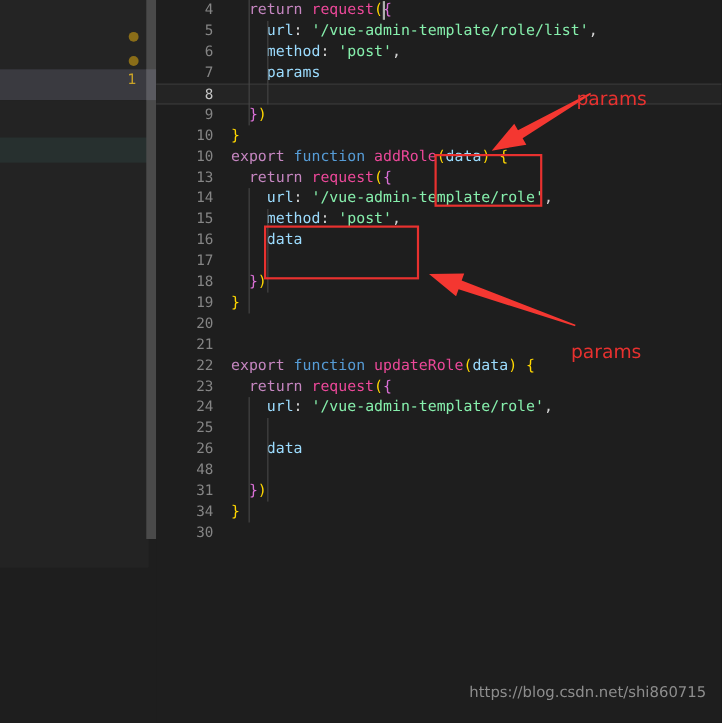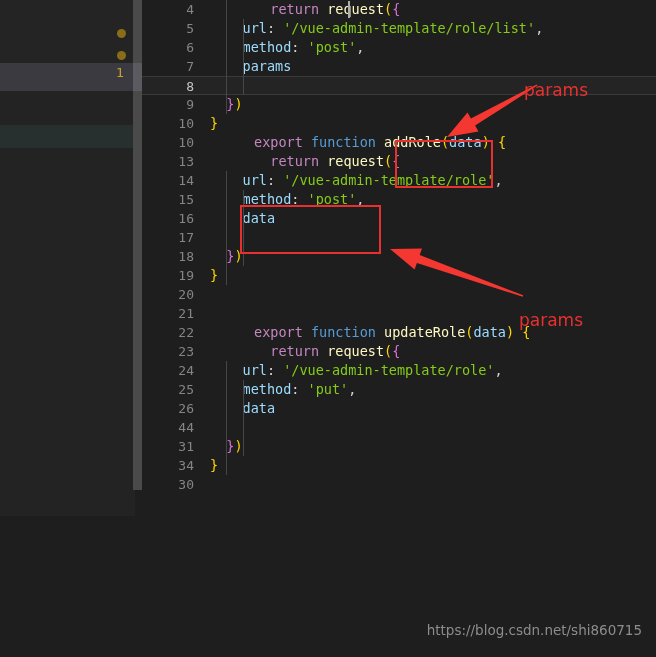--- a/index.html
+++ b/index.html
@@ -73,25 +73,25 @@
   .code{
     position:absolute; left:68px; top:0;
   }
 
   
   .guide{
     position:absolute; width:1px; background:#474747;
   }
 
   
-  .t-kw    { color:#c586c0;padding-left:44px; }  
+  .t-kw    { color:#c586c0; }  
   .t-fnkw  { color:#569cd6; }  
-  .t-fn    { color:#fef9c3; }  
+  .t-fn    { color:#ec4899; }  
   .t-prop  { color:#9cdcfe; }  
-  .t-str   { color:#84cc16; }  
+  .t-str   { color:#86efac; }  
   .t-punc  { color:#d4d4d4; }
   .t-b1    { color:#ffd700; }
   .t-b2    { color:#da70d6; }
   .t-var   { color:#9cdcfe; }
 
   
   .cursor{
     position:absolute; width:2px; height:17px; background:#aeafad; top:1px;
   }
 
@@ -148,23 +148,23 @@
         <div class="row"><span class="ln">15</span><span class="code" style="padding-left: 32.52px;"><span class="t-prop">method</span><span class="t-punc">: </span><span class="t-str">'post'</span><span class="t-punc">,</span></span></div>
         <div class="row"><span class="ln">16</span><span class="code" style="padding-left: 32.52px;"><span class="t-prop">data</span></span></div>
         <div class="row"><span class="ln">17</span><span class="code" style="padding-left: 32.52px;"></span></div>
         <div class="row"><span class="ln">18</span><span class="code" style="padding-left: 16.26px;"><span class="t-b2">}</span><span class="t-b1">)</span></span></div>
         <div class="row"><span class="ln">19</span><span class="code" style="padding-left: 0px;"><span class="t-b1">}</span></span></div>
         <div class="row"><span class="ln">20</span><span class="code" style="padding-left: 0px;"></span></div>
         <div class="row"><span class="ln">21</span><span class="code" style="padding-left: 0px;"></span></div>
         <div class="row"><span class="ln">22</span><span class="code" style="padding-left: 0px;"><span class="t-kw">export </span><span class="t-fnkw">function </span><span class="t-fn">updateRole</span><span class="t-b1">(</span><span class="t-var">data</span><span class="t-b1">)</span><span class="t-punc"> </span><span class="t-b1">{</span></span></div>
         <div class="row"><span class="ln">23</span><span class="code" style="padding-left: 16.26px;"><span class="t-kw">return </span><span class="t-fn">request</span><span class="t-b1">(</span><span class="t-b2">{</span></span></div>
         <div class="row"><span class="ln">24</span><span class="code" style="padding-left: 32.52px;"><span class="t-prop">url</span><span class="t-punc">: </span><span class="t-str">'/vue-admin-template/role'</span><span class="t-punc">,</span></span></div>
-        <div class="row"><span class="ln">25</span><span class="code" style="padding-left: 32.52px;"><span class="t-prop">method</span><span class="t-punc">: </span><span class="t-str">'put'</span><span class="t-punc">,</span></span></div>
+        <div class="row"><span class="ln">25</span></div>
         <div class="row"><span class="ln">26</span><span class="code" style="padding-left: 32.52px;"><span class="t-prop">data</span></span></div>
-        <div class="row"><span class="ln">44</span><span class="code" style="padding-left: 32.52px;"></span></div>
+        <div class="row"><span class="ln">48</span><span class="code" style="padding-left: 32.52px;"></span></div>
         <div class="row"><span class="ln">31</span><span class="code" style="padding-left: 16.26px;"><span class="t-b2">}</span><span class="t-b1">)</span></span></div>
         <div class="row"><span class="ln">34</span><span class="code" style="padding-left: 0px;"><span class="t-b1">}</span></span></div>
         <div class="row"><span class="ln">30</span><span class="code" style="padding-left: 0px;"></span></div>
         <div class="guide" style="left: 84.26px; top: 0px; height: 114px;"></div>
         <div class="guide" style="left: 100.52px; top: 19px; height: 76px;"></div>
         <div class="guide" style="left: 84.26px; top: 171px; height: 114px;"></div>
         <div class="guide" style="left: 100.52px; top: 190px; height: 76px;"></div>
         <div class="guide" style="left: 84.26px; top: 361px; height: 114px;"></div>
         <div class="guide" style="left: 100.52px; top: 380px; height: 76px;"></div>
         <div class="cursor" style="left: 206.21px; top: 1px;"></div>

